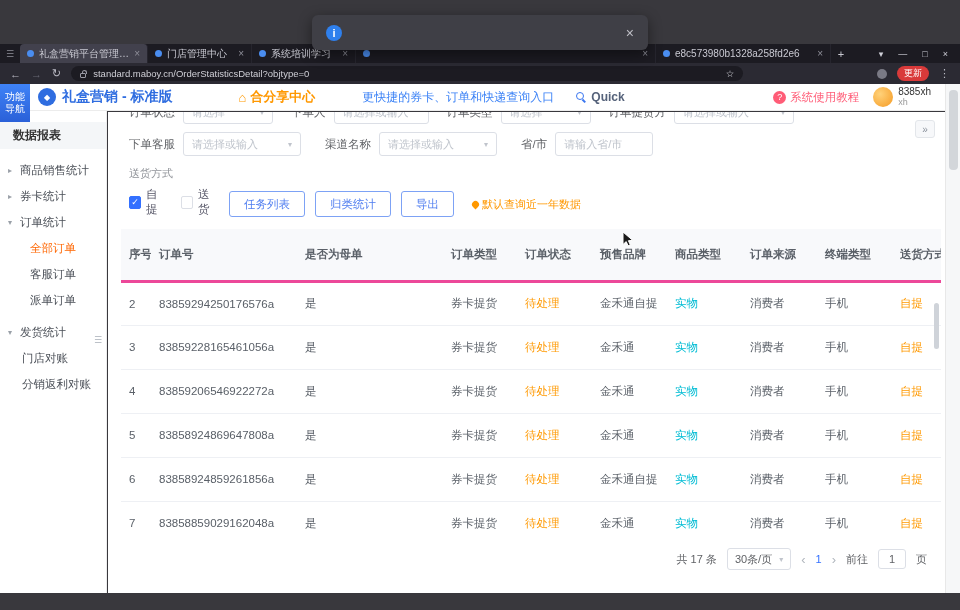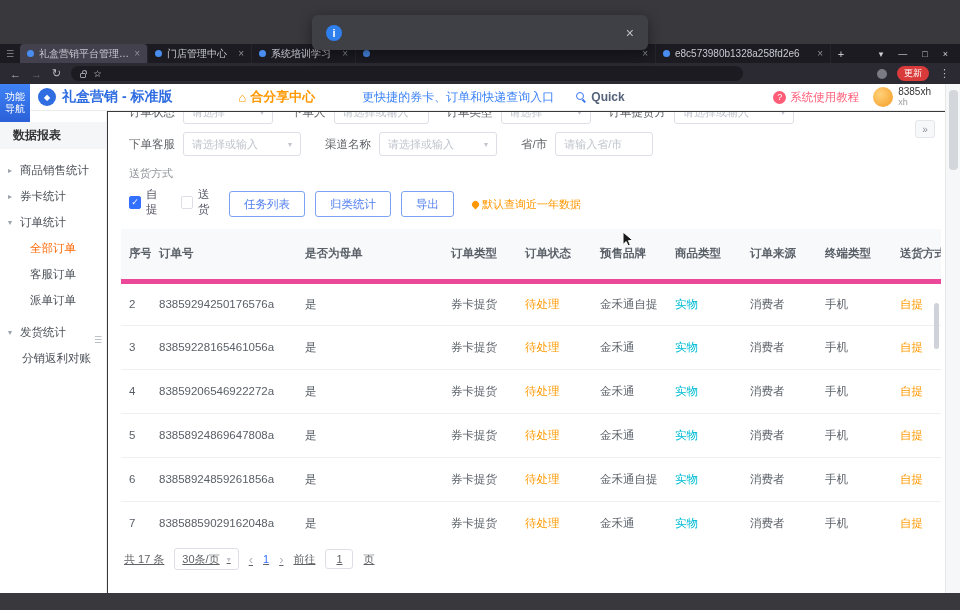--- a/index.html
+++ b/index.html
@@ -111,31 +111,31 @@
   .cbbox.checked { background:#3370ff; border-color:#3370ff; color:#fff; }
   .btn { height:26px; padding:0 14px; border:1px solid #7da2f5; color:#4f7df0; background:#fff;
          border-radius:3px; font-size:11.5px; display:flex; align-items:center; white-space:nowrap; }
   .tip { display:flex; align-items:center; gap:3px; color:#ff9800; font-size:11px; margin-left:8px; padding-bottom:5px; }
   .pin { width:7px; height:7px; background:#ff9800; border-radius:50% 50% 50% 0; transform:rotate(-45deg); flex:none; }
 
   
   .table-wrap { position:relative; margin:12px 0 0 13px; width:820px; height:305px; overflow:hidden; }
   table { width:100%; border-collapse:collapse; table-layout:fixed; }
   th { height:52px; background:#f8f9fb; font-size:11.5px; color:#5a6068; font-weight:700; text-align:left;
-       padding:0 6px 0 8px; border-bottom:5px solid #ec4899; white-space:nowrap; overflow:hidden; }
+       padding:0 6px 0 8px; border-bottom:3px solid #ec4899; white-space:nowrap; overflow:hidden; }
   td { height:44px; font-size:11.5px; color:#5a6068; padding:0 6px 0 8px; border-bottom:1px solid #eef0f4;
        white-space:nowrap; overflow:hidden; }
   .c-status { color:#ff9900; }
   .c-goods  { color:#00bcd4; }
   .c-pickup { color:#ff9900; }
   .tbl-scroll { position:absolute; right:2px; top:74px; width:5px; height:46px; background:#cfd3d9; border-radius:3px; }
 
   
-  .pager { display:flex; align-items:center; gap:10px; margin:14px 18px 0 16px;
-           font-size:11px; color:#606266;text-decoration:underline; }
+  .pager { display:flex; align-items:center; justify-content:flex-end; gap:10px; margin:14px 18px 0 4px;
+           font-size:11px; color:#606266; }
   .psize { height:22px; border:1px solid #dcdfe6; border-radius:3px; padding:0 7px; display:flex;
            align-items:center; gap:7px; color:#606266; background:#fff; }
   .psize .card { font-size:8px; color:#c0c4cc; }
   .parrow { color:#b0b6bd; font-size:13px; }
   .pnum { color:#3370ff; }
   .goto-input { width:28px; height:20px; border:1px solid #dcdfe6; border-radius:3px; text-align:center;
                 font-size:11px; color:#606266; font-family:inherit; }
 
   
   .page-scroll { position:absolute; right:0; top:84px; width:15px; bottom:17px; background:#f6f7f8; border-left:1px solid #e8e8e8; }
@@ -199,20 +199,21 @@
       <span>×</span>
     </div>
   </div>
 
   <div class="addrbar">
     <span class="nav-ico">←</span>
     <span class="nav-ico dim">→</span>
     <span class="nav-ico">↻</span>
     <div class="urlbox">
       <span class="lock"></span>
+      <span class="url-text">standard.maboy.cn/OrderStatisticsDetail?objtype=0</span>
       <span>☆</span>
     </div>
     <div class="addr-right">
       <span class="profile-dot"></span>
       <span class="update-pill">更新</span>
       <span>⋮</span>
     </div>
   </div>
 
   <div class="appheader">
@@ -267,20 +268,23 @@
     </div>
     <div class="side-item sub">
       <span>客服订单</span>
     </div>
     <div class="side-item sub">
       <span>派单订单</span>
     </div>
     <div class="side-item gap-top">
       <span class="car">▾</span>
       <span>发货统计</span>
+    </div>
+    <div class="side-item sub2">
+      <span>门店对账</span>
     </div>
     <div class="side-item sub2">
       <span>分销返利对账</span>
     </div>
     <span class="side-collapse">☰</span>
   </div>
 
   <div class="main">
 
     <div class="collapse-btn">»</div>

